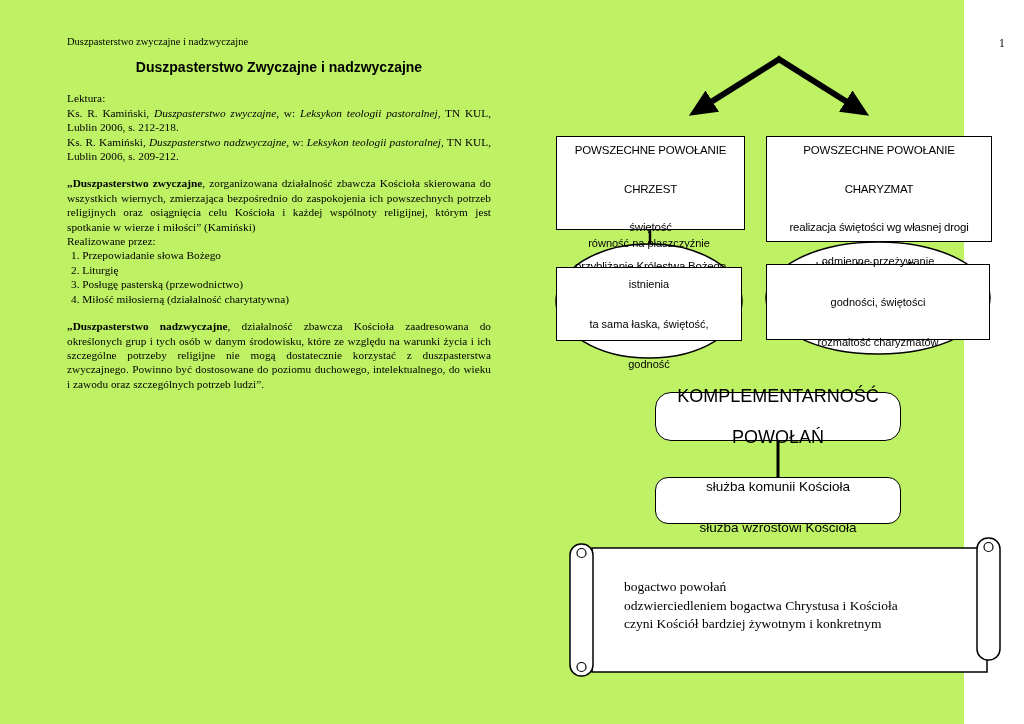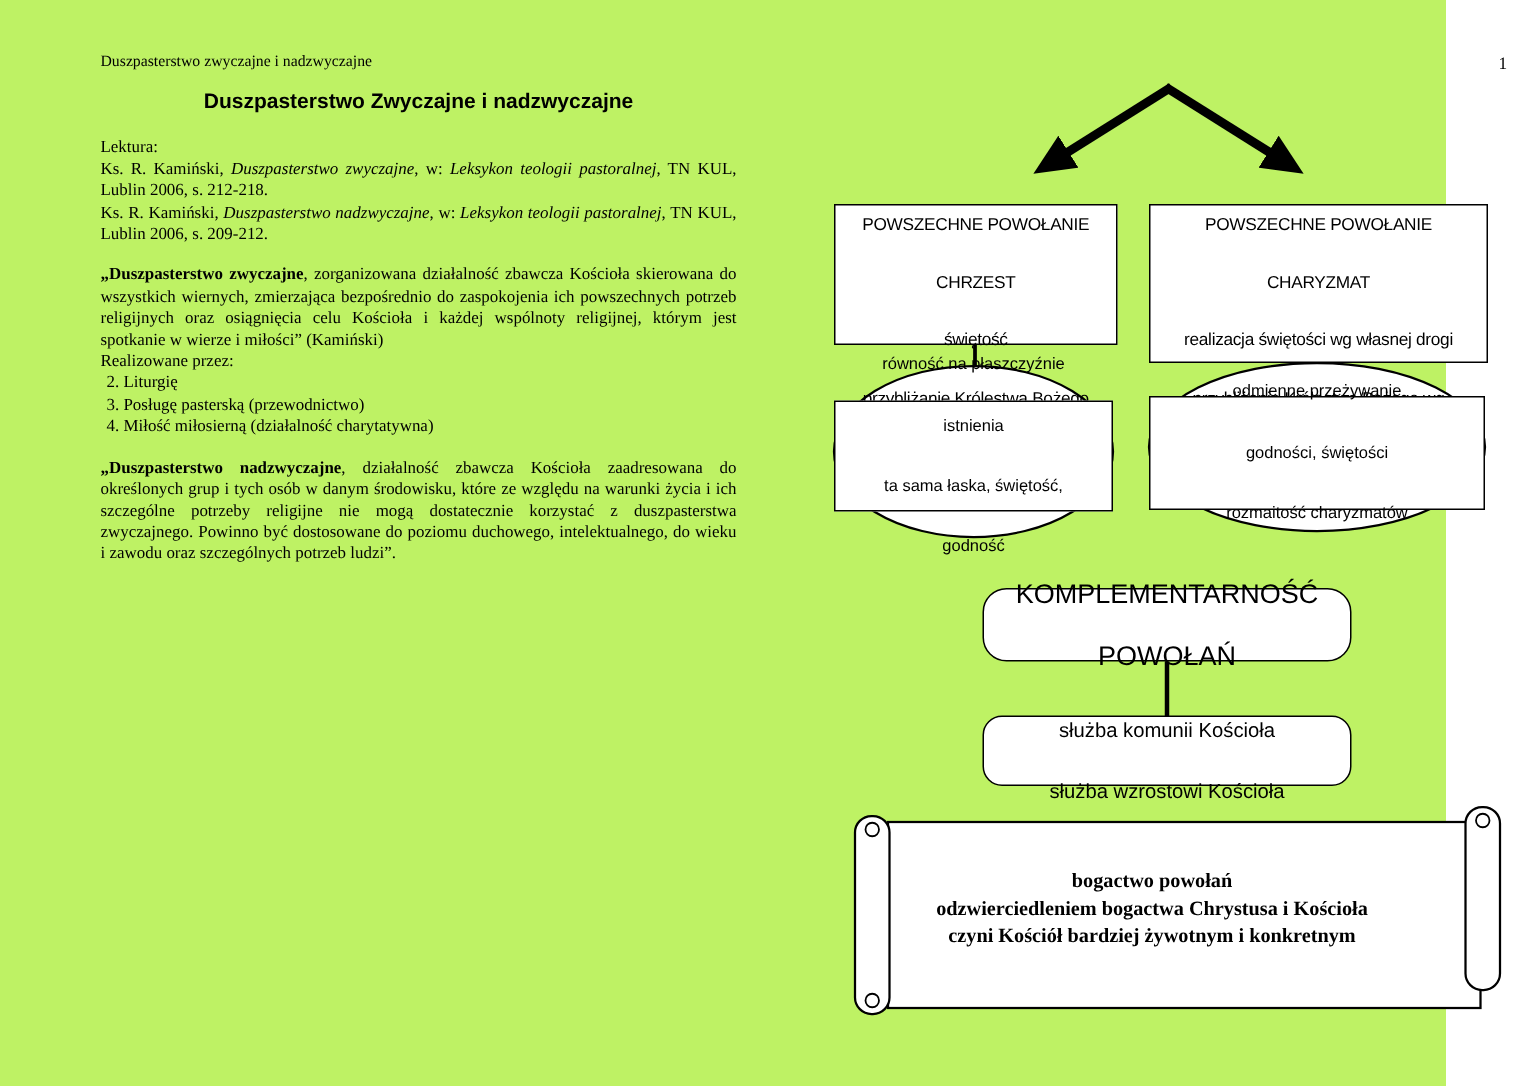--- a/index.html
+++ b/index.html
@@ -24,22 +24,22 @@
           font-family:"Liberation Sans", sans-serif;gap:24px; }
   .narrow { font-size:11.5px; line-height:14.6px; letter-spacing:-0.2px; justify-content:flex-start; padding-top:6px; }
   .boxA { left:556px; top:136px; width:189px; height:94px; }
   .boxB { left:766px; top:136px; width:226px; height:106px; }
   .mid  { font-size:11px; line-height:16.4px; justify-content:center; }
   .boxC { left:556px; top:267px; width:186px; height:74px; }
   .boxD { left:766px; top:264px; width:224px; height:76px; }
   .boxK { left:655px; top:392px; width:246px; height:49px; border-radius:16px; font-size:18px; line-height:17px; justify-content:center; }
   .boxS { left:655px; top:477px; width:246px; height:47px; border-radius:13px; font-size:13.5px; line-height:17px; justify-content:flex-start; }
 
-  .scroll-text { position:absolute; left:578px; top:578px; width:380px; z-index:2;
-                 text-align:center; font-family:"Liberation Serif", serif; font-size:13.5px; line-height:18.5px;font-weight:bold; }
+  .scroll-text { position:absolute; left:624px; top:578px; width:380px; z-index:2;
+                 text-align:left; font-family:"Liberation Serif", serif; font-size:13.5px; line-height:18.5px; }
 </style>
 </head>
 <body>
 
 <div class="page">
 
   <svg class="overlay" viewBox="0 0 1024 724">
     <defs>
       <marker id="ah" markerUnits="strokeWidth" markerWidth="4.6" markerHeight="4.2" refX="3.4" refY="2.1" orient="auto">
         <path d="M0,0 L4.6,2.1 L0,4.2 Z" fill="#000"></path>
@@ -75,20 +75,21 @@
 
     <div class="block">
       <div>Lektura:</div>
       <div><span>Ks. R. Kamiński, </span><span class="i">Duszpasterstwo zwyczajne</span><span>, w: </span><span class="i">Leksykon teologii pastoralnej</span><span>, TN KUL, Lublin 2006, s. 212-218.</span></div>
       <div><span>Ks. R. Kamiński, </span><span class="i">Duszpasterstwo nadzwyczajne</span><span>, w: </span><span class="i">Leksykon teologii pastoralnej</span><span>, TN KUL, Lublin 2006, s. 209-212.</span></div>
     </div>
 
     <div class="block">
       <p><span class="b">„Duszpasterstwo zwyczajne</span><span>, zorganizowana działalność zbawcza Kościoła skierowana do wszystkich wiernych, zmierzająca bezpośrednio do zaspokojenia ich powszechnych potrzeb religijnych oraz osiągnięcia celu Kościoła i każdej wspólnoty religijnej, którym jest spotkanie w wierze i miłości” (Kamiński)</span></p>
       <div>Realizowane przez:</div>
+      <div class="list-item">1.  Przepowiadanie słowa Bożego</div>
       <div class="list-item">2.  Liturgię</div>
       <div class="list-item">3.  Posługę pasterską (przewodnictwo)</div>
       <div class="list-item">4.  Miłość miłosierną (działalność charytatywna)</div>
     </div>
 
     <div class="block">
       <p><span class="b">„Duszpasterstwo nadzwyczajne</span><span>, działalność zbawcza Kościoła zaadresowana do określonych grup i tych osób w danym środowisku, które ze względu na warunki życia i ich szczególne potrzeby religijne nie mogą dostatecznie korzystać z duszpasterstwa zwyczajnego. Powinno być dostosowane do poziomu duchowego, intelektualnego, do wieku i zawodu oraz szczególnych potrzeb ludzi”.</span></p>
     </div>
   </div>
 

